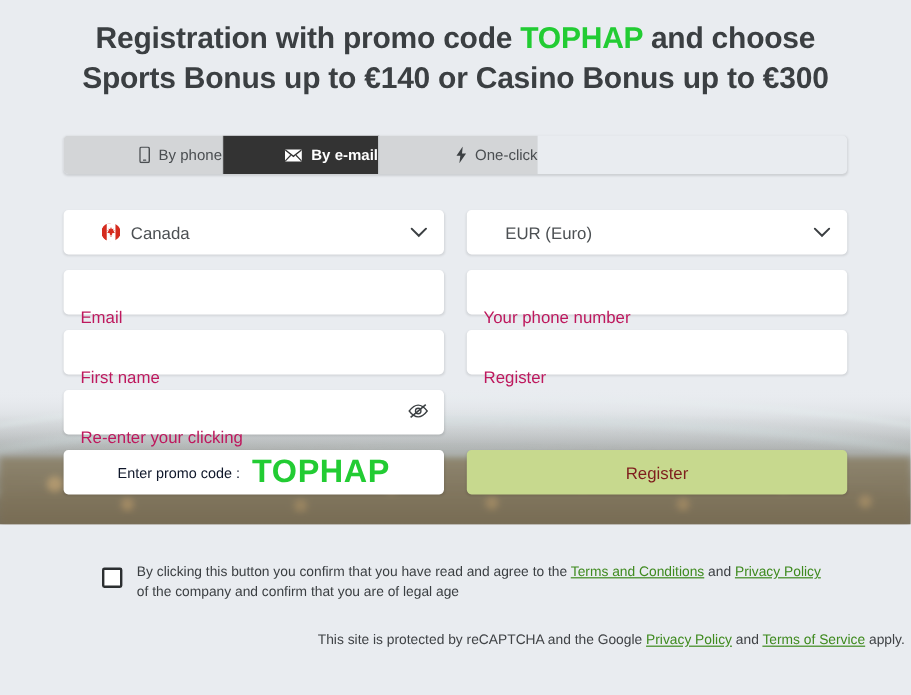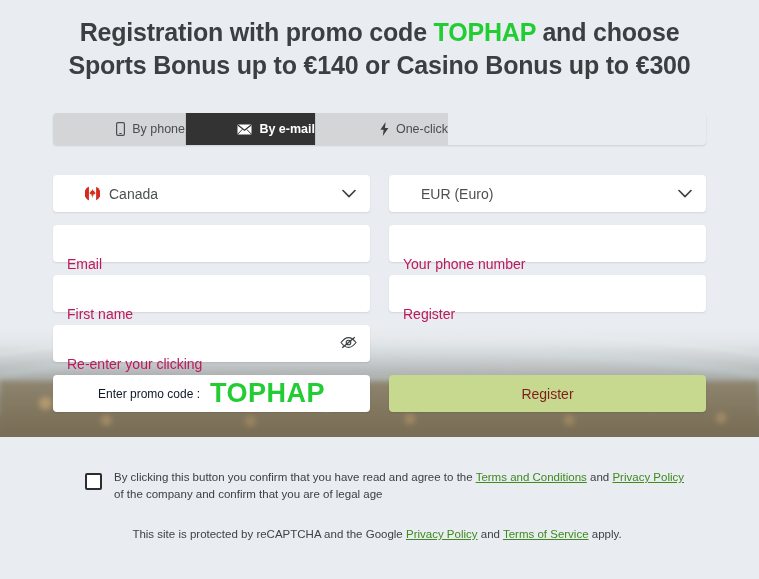--- a/index.html
+++ b/index.html
@@ -182,21 +182,21 @@
     font-size: 11.5px;
     line-height: 17px;
     color: #3b3f42;
     padding-top: 2px;
   }
   .lnk { color: #3e8a1e; text-decoration: underline; cursor: pointer; }
 
   
   .recaptcha {
     position: absolute; left: 0; right: 5px; top: 526px;
-    text-align: center;
+    text-align: right;
     font-size: 11.5px;
     line-height: 17px;
     color: #3f4245;
   }
 </style>
 </head>
 <body>
 
 <div class="page">
 

